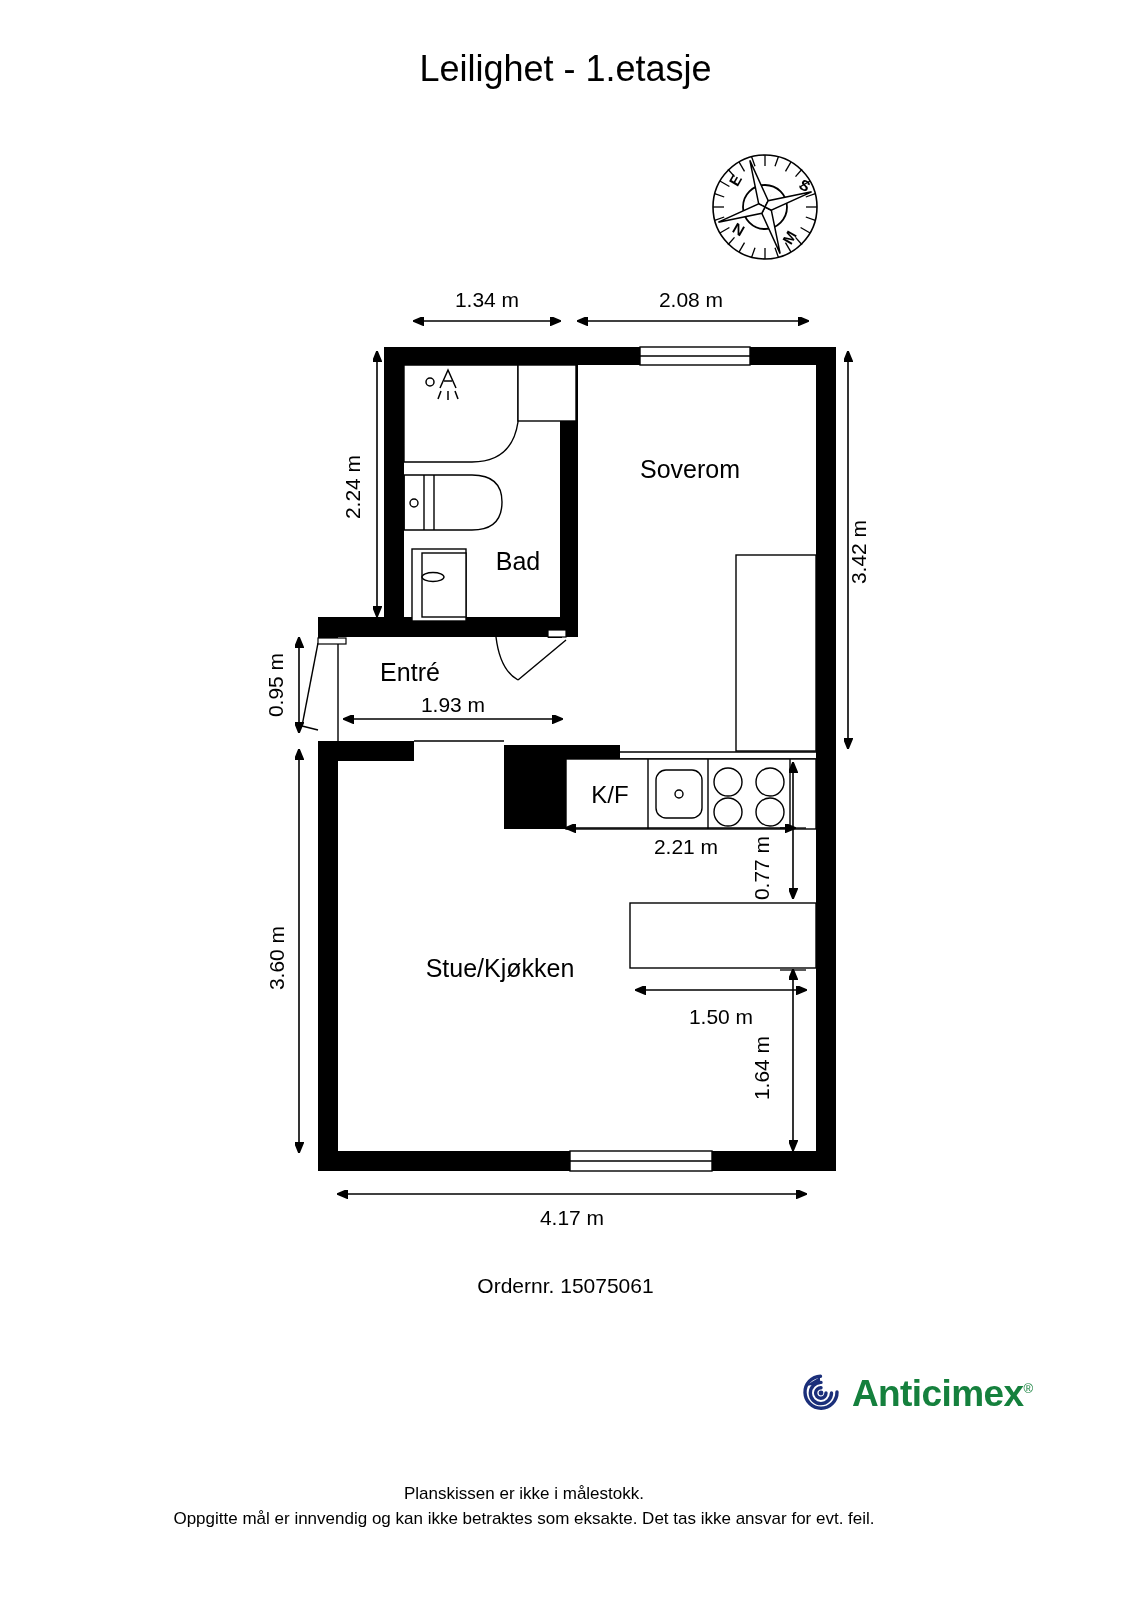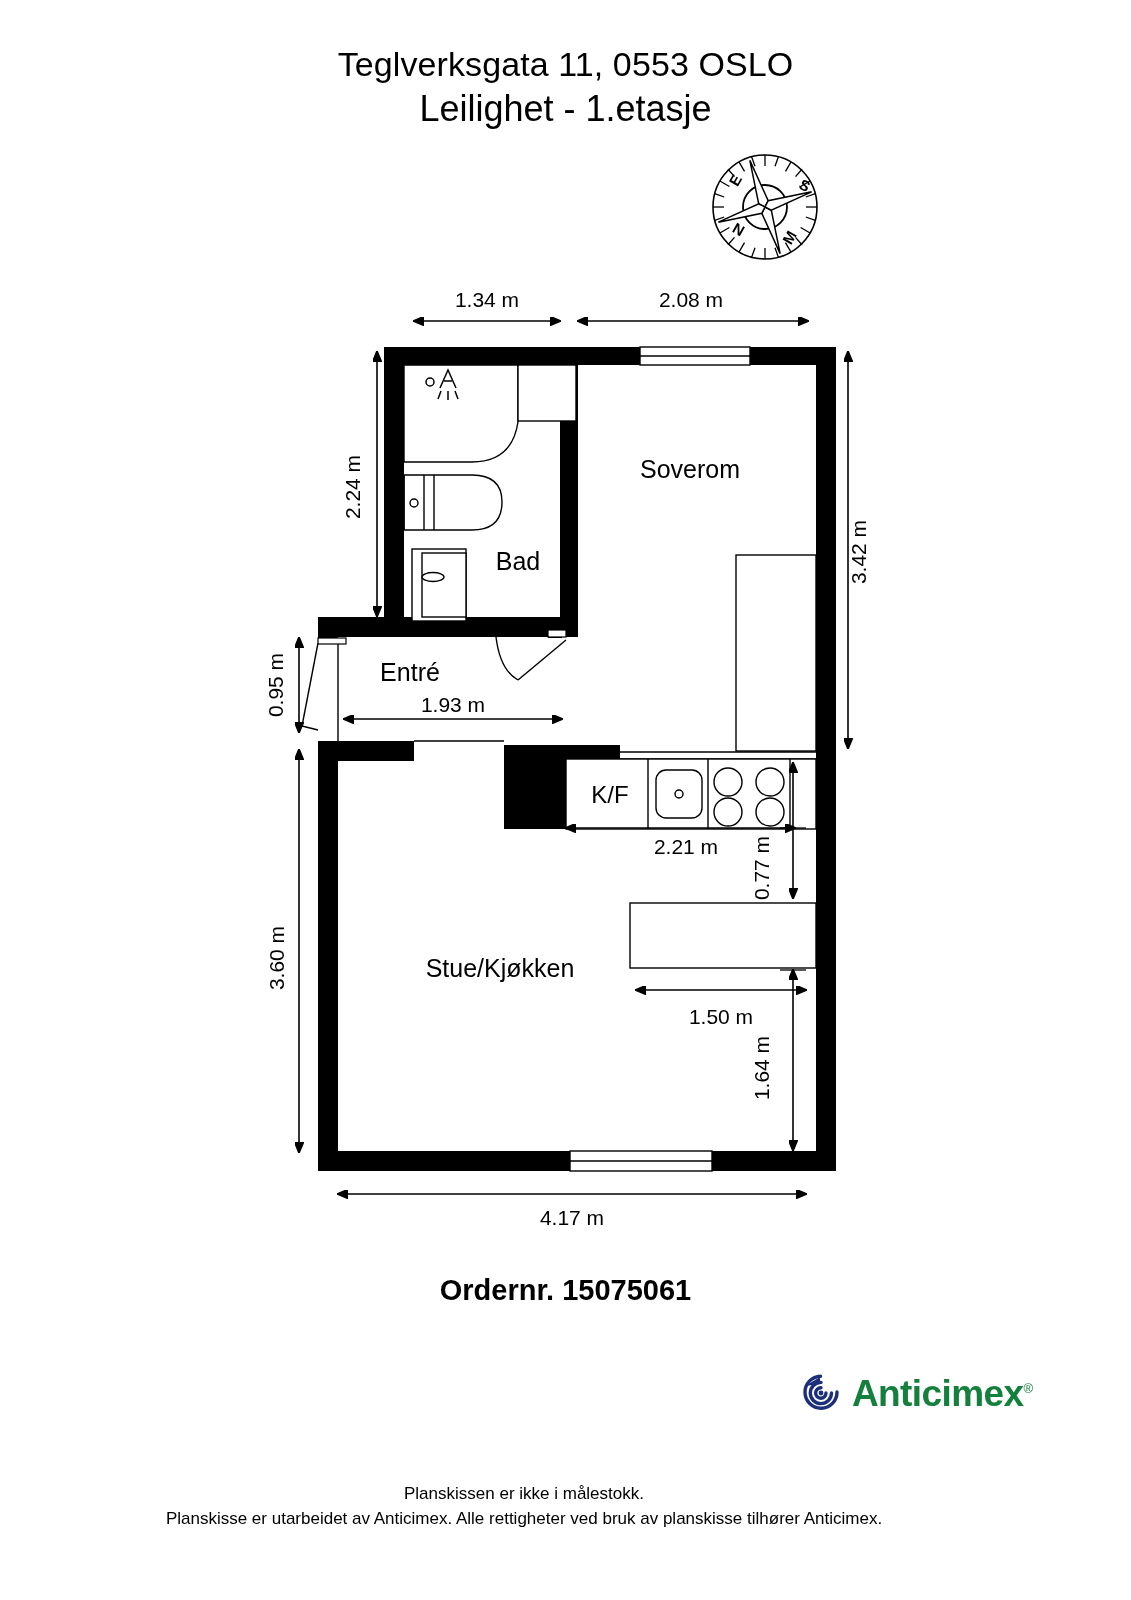--- a/index.html
+++ b/index.html
@@ -20,41 +20,40 @@
 
   
   .compass { position:absolute; left:710px; top:152px; width:110px; height:110px; }
 
   
   .plan { position:absolute; left:0; top:0; width:1131px; height:1600px; }
 
   
   .ordernr {
     position:absolute; left:0; top:1274px; width:1131px;
-    text-align:center; font-size:29px; font-weight:700;
+    text-align:center; font-size:21px; font-weight:400;
   }
 
   
   .logo { position:absolute; left:800px; top:1366px; width:260px; height:54px; display:flex; align-items:center; gap:10px; }
   .logo-mark { width:42px; height:42px; flex:0 0 42px; }
   .logo-text { font-size:37px; font-weight:700; letter-spacing:-0.6px; line-height:1; }
   .logo-reg { font-size:13px; vertical-align:super; font-weight:400; }
 
   
   .footer {
     position:absolute; left:0; top:1482px; width:1048px;
     text-align:center; font-size:17px; line-height:1.45;
   }
   .footer div { white-space:nowrap; }
 </style>
 </head>
 <body>
 
 <div class="header">
-  <div class="title-line1">Teglverksgata 11, 0553 OSLO</div>
   <div class="title-line2">Leilighet  - 1.etasje</div>
 </div>
 
 <div class="compass">
   <svg viewBox="0 0 110 110" width="110" height="110">
     <circle cx="55" cy="55" r="52" fill="none" stroke="#000" stroke-width="1.6"></circle>
     <g stroke="#000" stroke-width="1.3">
 
       <g id="ticks">
         <line x1="55" y1="3" x2="55" y2="14"></line>
@@ -318,14 +317,14 @@
       </g>
       <path d="M 5 14 L 20 5 L 20 12 Z" fill="#1B2F7A"></path>
       <circle cx="21" cy="21" r="2.4" fill="#1B2F7A"></circle>
     </svg>
   </span>
   <span class="logo-text" style="color:#15803d;"><span>Anticimex</span><span class="logo-reg">®</span></span>
 </div>
 
 <div class="footer">
   <div>Planskissen er ikke i målestokk.</div>
-  <div>Planskisse er utarbeidet av Anticimex. Alle rettigheter ved bruk av planskisse tilhører Anticimex.</div>
+  <div>Oppgitte mål er innvendig og kan ikke betraktes som eksakte. Det tas ikke ansvar for evt. feil.</div>
 </div>
 
 </body></html>

